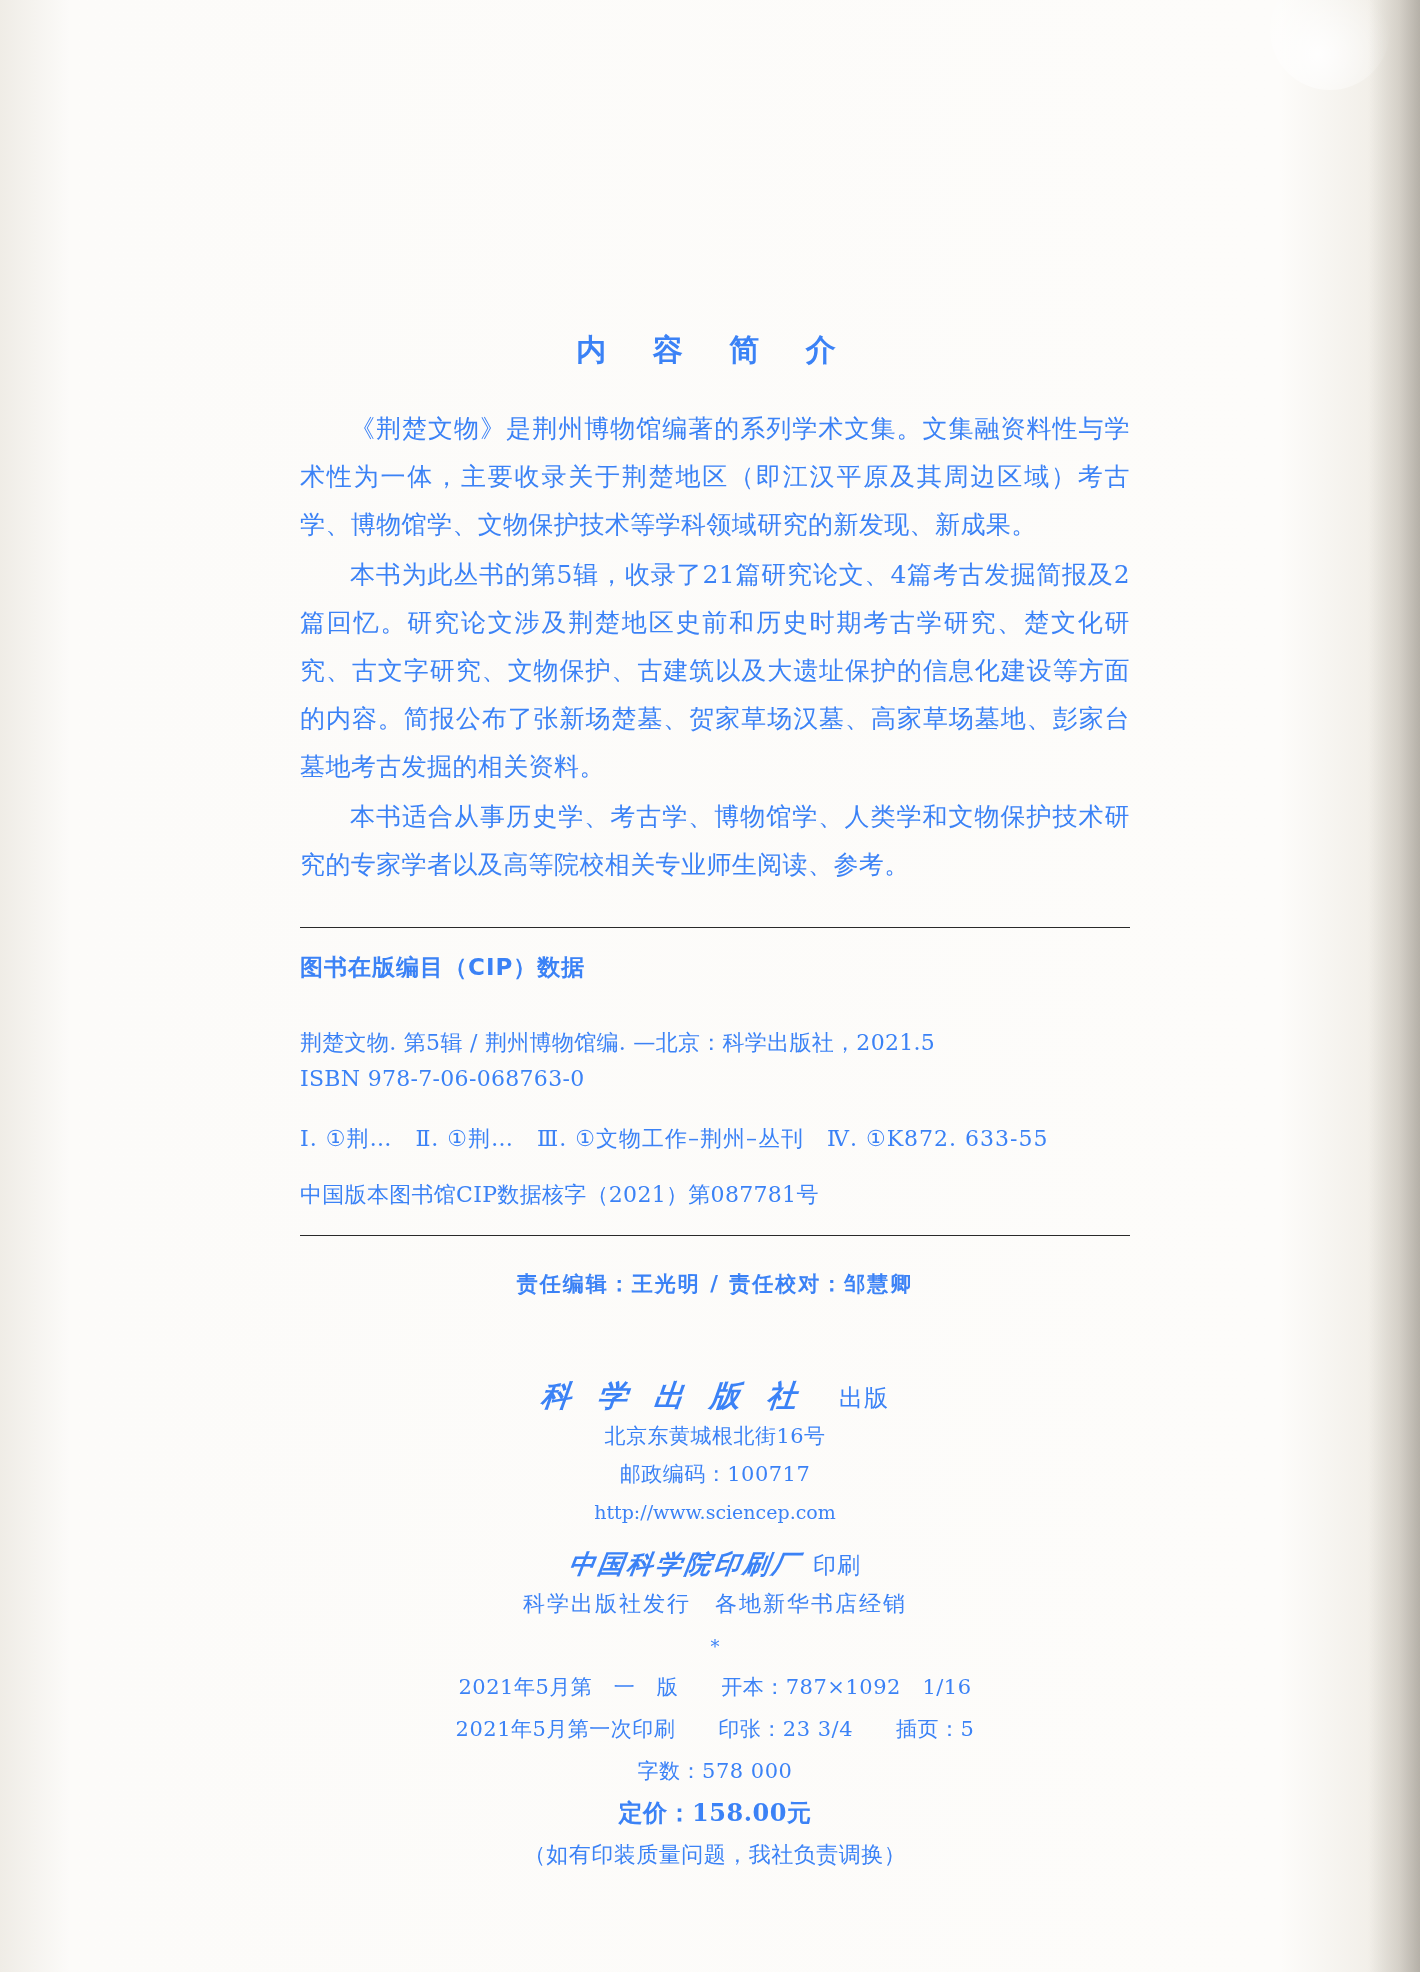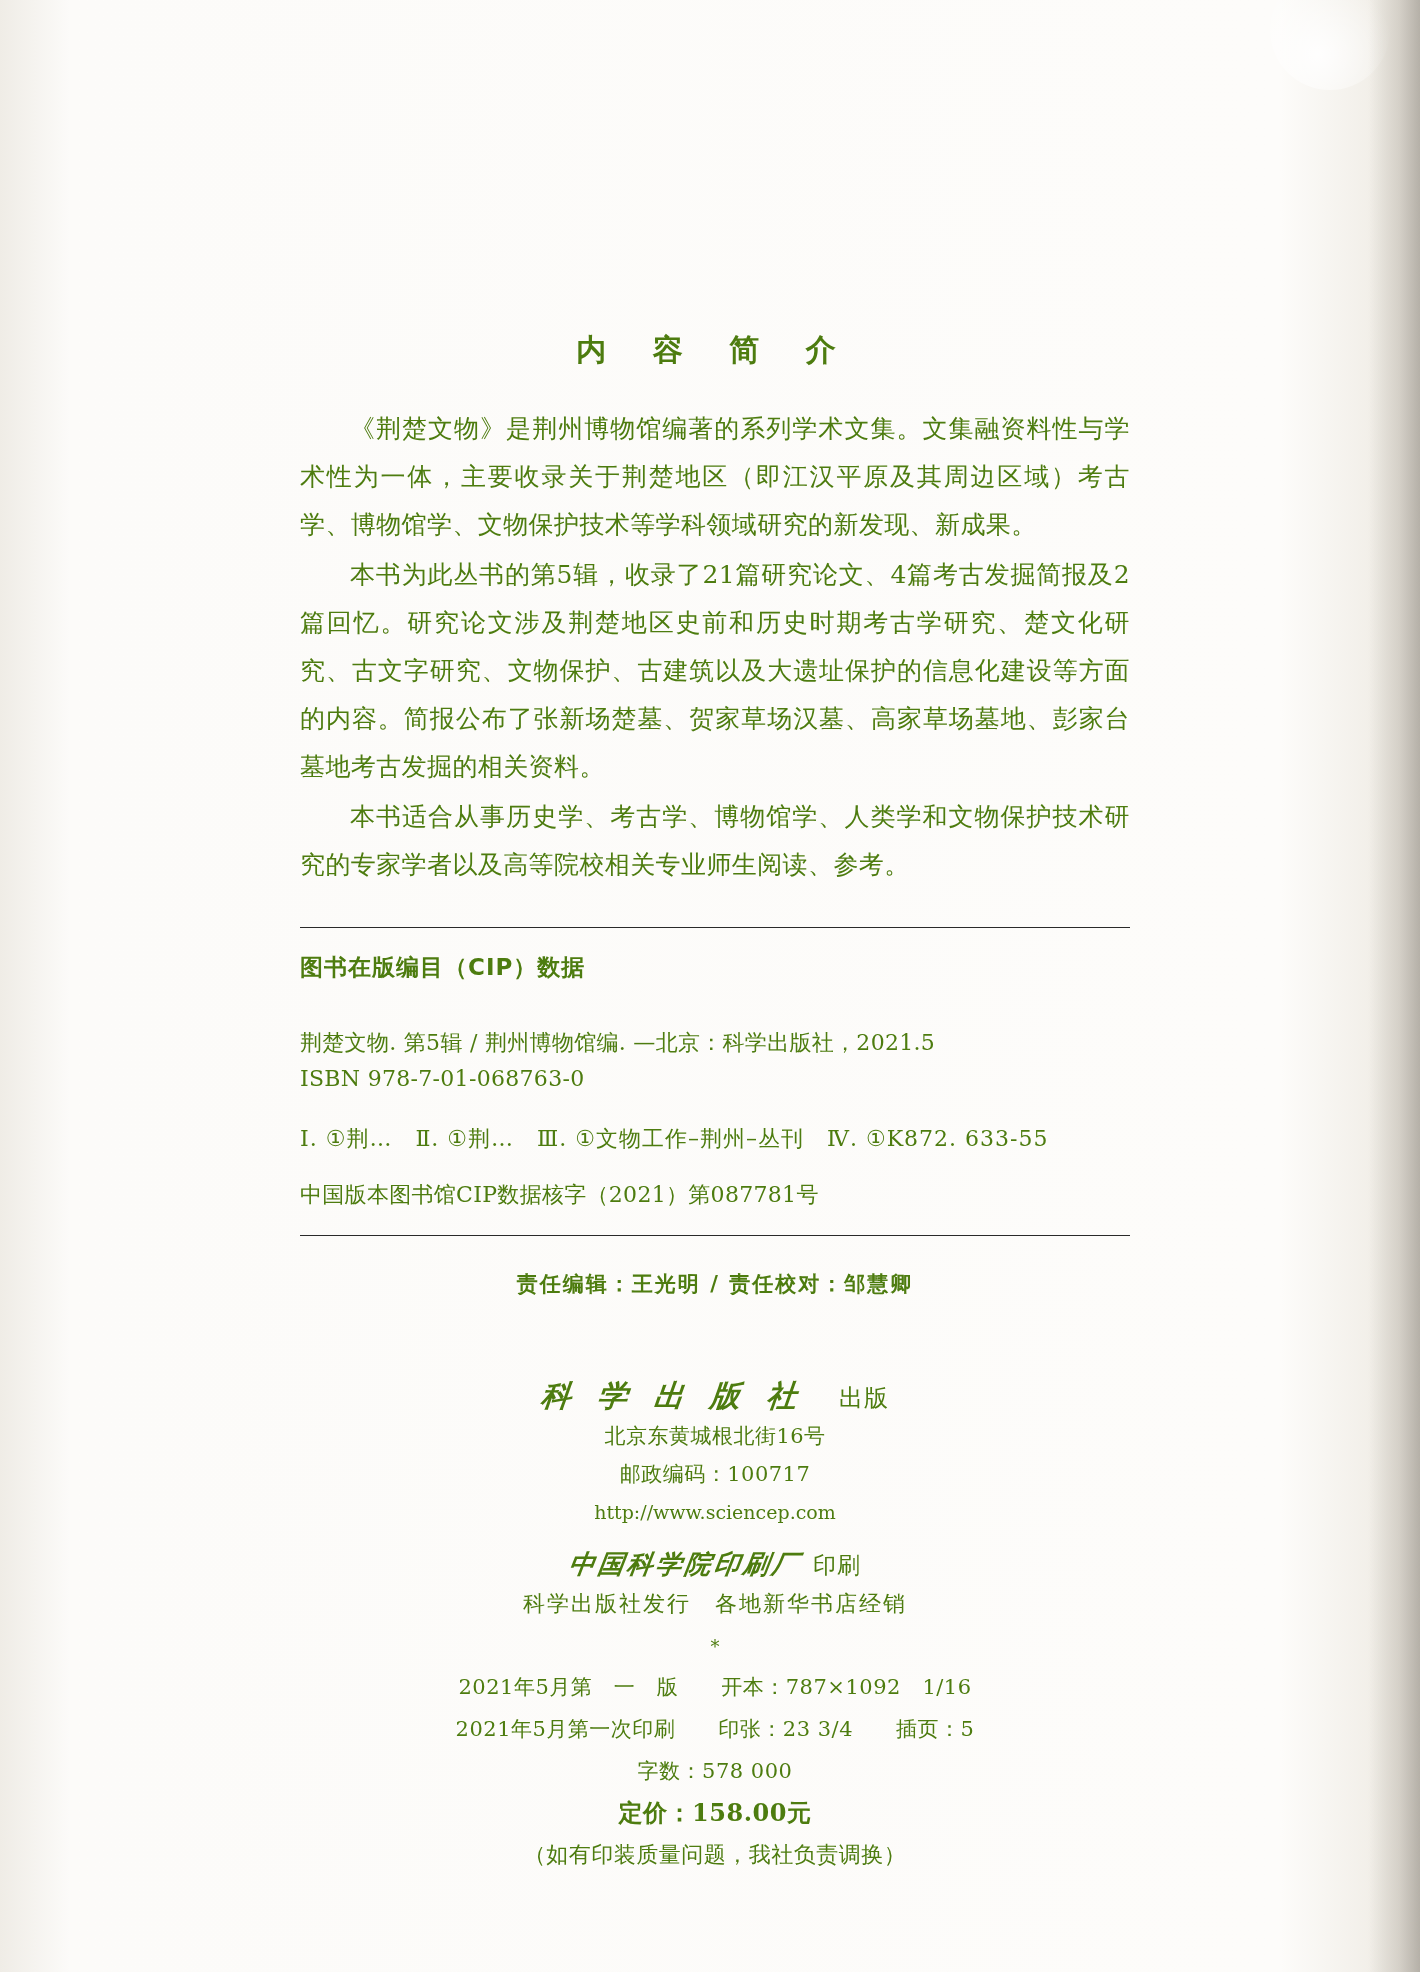--- a/index.html
+++ b/index.html
@@ -8,21 +8,21 @@
     background: #ffffff;
   }
   .page {
     position: relative;
     width: 1420px;
     height: 1972px;
     margin: 0 auto;
     background: #fbfaf8;
     overflow: hidden;
     font-family: "DejaVu Serif", "Liberation Serif", serif;
-    color: #4d7c0f;
+    color: #3b82f6;
   }
   
   .scan-tint {
     position: absolute;
     inset: 0;
     background:
       linear-gradient(to right, #efece6 0px, #fcfbf9 70px, #fdfcfa 1280px, #f2efe9 1370px, #e7e3dc 1420px);
     pointer-events: none;
   }
   .edge-right {
@@ -218,21 +218,21 @@
     <p class="para">《荆楚文物》是荆州博物馆编著的系列学术文集。文集融资料性与学术性为一体，主要收录关于荆楚地区（即江汉平原及其周边区域）考古学、博物馆学、文物保护技术等学科领域研究的新发现、新成果。</p>
     <p class="para">本书为此丛书的第5辑，收录了21篇研究论文、4篇考古发掘简报及2篇回忆。研究论文涉及荆楚地区史前和历史时期考古学研究、楚文化研究、古文字研究、文物保护、古建筑以及大遗址保护的信息化建设等方面的内容。简报公布了张新场楚墓、贺家草场汉墓、高家草场墓地、彭家台墓地考古发掘的相关资料。</p>
     <p class="para">本书适合从事历史学、考古学、博物馆学、人类学和文物保护技术研究的专家学者以及高等院校相关专业师生阅读、参考。</p>
 
     <hr class="rule">
 
     <div class="cip-heading">图书在版编目（CIP）数据</div>
 
     <div class="cip-block">
       <p class="cip-line">荆楚文物. 第5辑 / 荆州博物馆编. —北京：科学出版社，2021.5</p>
-      <p class="cip-line">ISBN 978-7-01-068763-0</p>
+      <p class="cip-line">ISBN 978-7-06-068763-0</p>
     </div>
 
     <p class="cip-class">Ⅰ. ①荆…　Ⅱ. ①荆…　Ⅲ. ①文物工作–荆州–丛刊　Ⅳ. ①K872. 633-55</p>
     <p class="cip-number">中国版本图书馆CIP数据核字（2021）第087781号</p>
 
     <hr class="rule-thin">
 
     <div class="credits">
       <div>责任编辑：王光明 / 责任校对：邹慧卿</div>
     </div>

